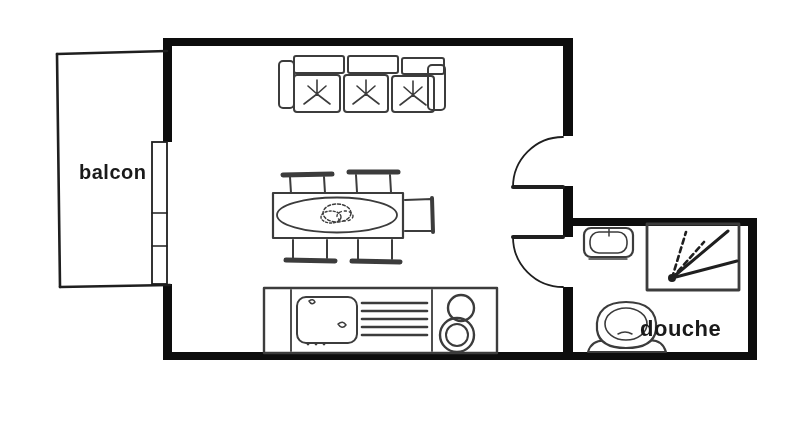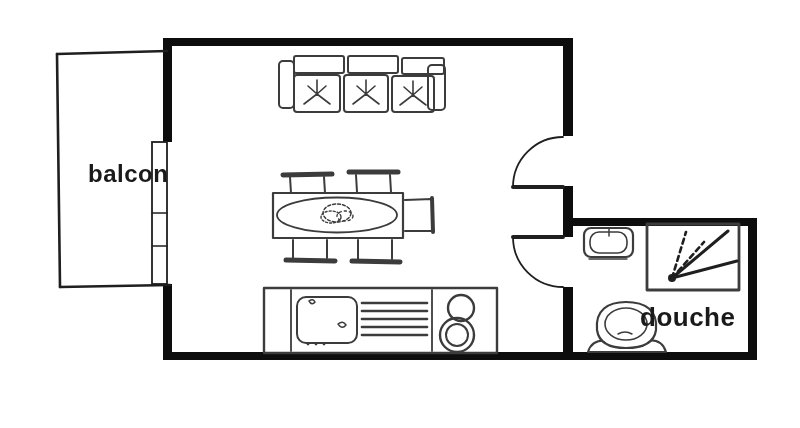--- a/index.html
+++ b/index.html
@@ -27,22 +27,22 @@
   .furn{stroke:var(--furniture);fill:none;stroke-linecap:round;stroke-linejoin:round;}
   .furn-fill{stroke:var(--furniture);fill:var(--background);stroke-linecap:round;stroke-linejoin:round;}
   .room-label{
     position:absolute;
     font-weight:bold;
     color:var(--text);
     line-height:1;
     letter-spacing:0.5px;
     user-select:none;
   }
-  .label-balcony{left:88px;top:162px;font-size:24px;}
-  .label-shower{left:640px;top:304px;font-size:26px;}
+  .label-balcony{left:79px;top:162px;font-size:20px;}
+  .label-shower{left:640px;top:318px;font-size:22px;}
 </style>
 </head>
 <body>
 
 <div class="canvas">
 
   <svg width="800" height="428" viewBox="0 0 800 428">
 
     <g>
       <rect class="wall" x="163" y="38" width="410" height="8"></rect>

